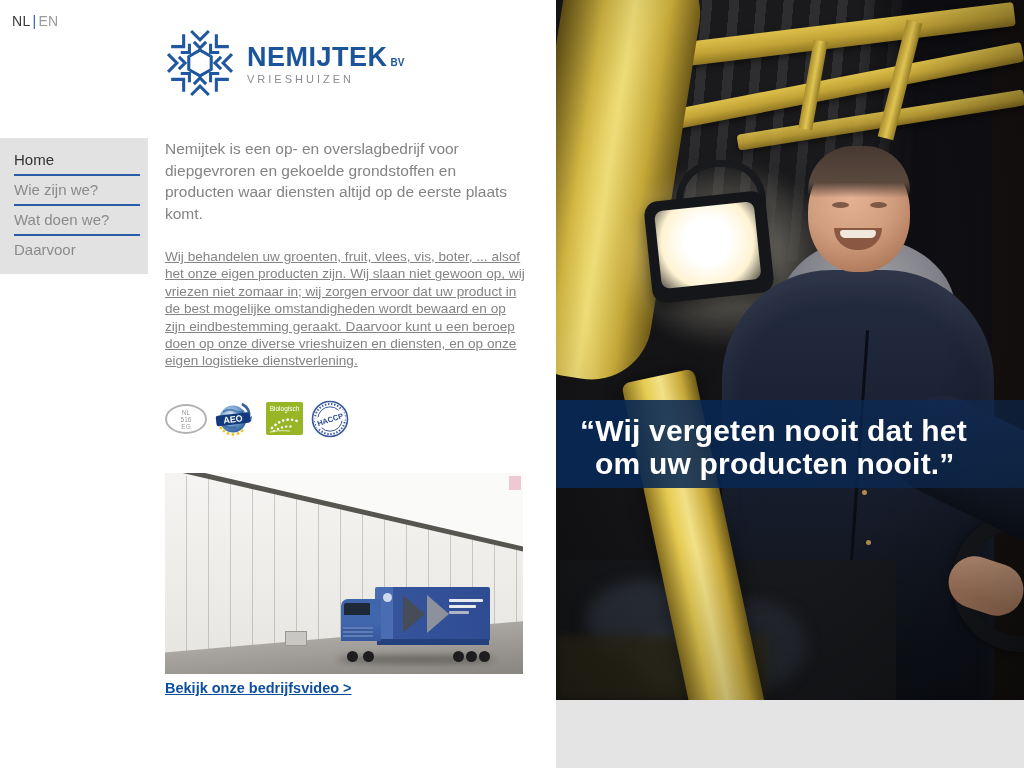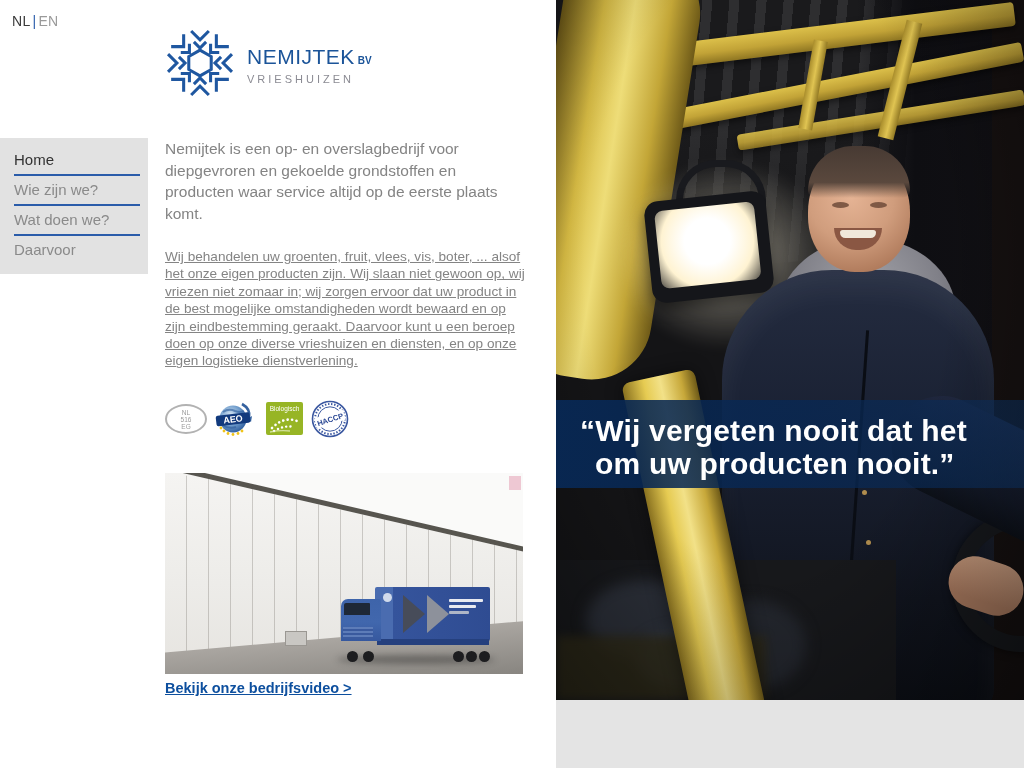--- a/index.html
+++ b/index.html
@@ -10,21 +10,21 @@
   .lang { position:absolute; left:12px; top:13px; font-size:14px; letter-spacing:.3px; }
   .lang .nl { color:#3b3b3b; }
   .lang .sep { color:#2a5caa; margin:0 2px; }
   .lang .en { color:#9a9a9a; }
   .lang span { cursor:pointer; }
 
   
   .logo { position:absolute; left:166px; top:29px; display:flex; align-items:flex-start; }
   .logo svg.flake { width:68px; height:68px; display:block; }
   .logo-text { margin-left:13px; margin-top:15px; }
-  .logo-name { font-size:21px; font-weight:400; color:#1b5499; letter-spacing:.5px; line-height:26px; display:inline-block; }
+  .logo-name { font-size:27px; font-weight:700; color:#1b5499; letter-spacing:.5px; line-height:26px; display:inline-block; }
   .logo-bv { font-size:10px; font-weight:700; color:#1b5499; margin-left:3px; display:inline-block; vertical-align:baseline; }
   .logo-sub { font-size:11px; color:#8b8b93; letter-spacing:3px; margin-top:3px; }
 
   
   .sidebar { position:absolute; left:0; top:138px; width:148px; background:#e2e2e2; padding:8px 0 10px 0; }
   .nav-item { margin:0 8px 0 14px; padding:5px 0 6px 0; font-size:15px; color:#8a8a8a; border-bottom:2px solid #2a5caa; cursor:pointer; }
   .nav-item.active { color:#323232; }
   .nav-item.last { border-bottom:none; }
 
   
@@ -184,21 +184,21 @@
   </div>
 
   <div class="sidebar">
     <div class="nav-item active">Home</div>
     <div class="nav-item">Wie zijn we?</div>
     <div class="nav-item">Wat doen we?</div>
     <div class="nav-item last">Daarvoor</div>
   </div>
 
   <div class="main">
-    <p class="intro">Nemijtek is een op- en overslagbedrijf voor diepgevroren en gekoelde grondstoffen en producten waar service altijd op de eerste plaats komt.</p>
+    <p class="intro">Nemijtek is een op- en overslagbedrijf voor diepgevroren en gekoelde grondstoffen en producten waar diensten altijd op de eerste plaats komt.</p>
     <p class="bodytext">Wij behandelen uw groenten, fruit, vlees, vis, boter, ... alsof het onze eigen producten zijn. Wij slaan niet gewoon op, wij vriezen niet zomaar in; wij zorgen ervoor dat uw product in de best mogelijke omstandigheden wordt bewaard en op zijn eindbestemming geraakt. Daarvoor kunt u een beroep doen op onze diverse vrieshuizen en diensten, en op onze eigen logistieke dienstverlening.</p>
 
     <div class="badges">
       <div class="badge badge-oval">
         <span>NL</span>
         <span>516</span>
         <span>EG</span>
       </div>
       <svg class="badge badge-aeo" viewBox="0 0 41 41">
         <defs>

